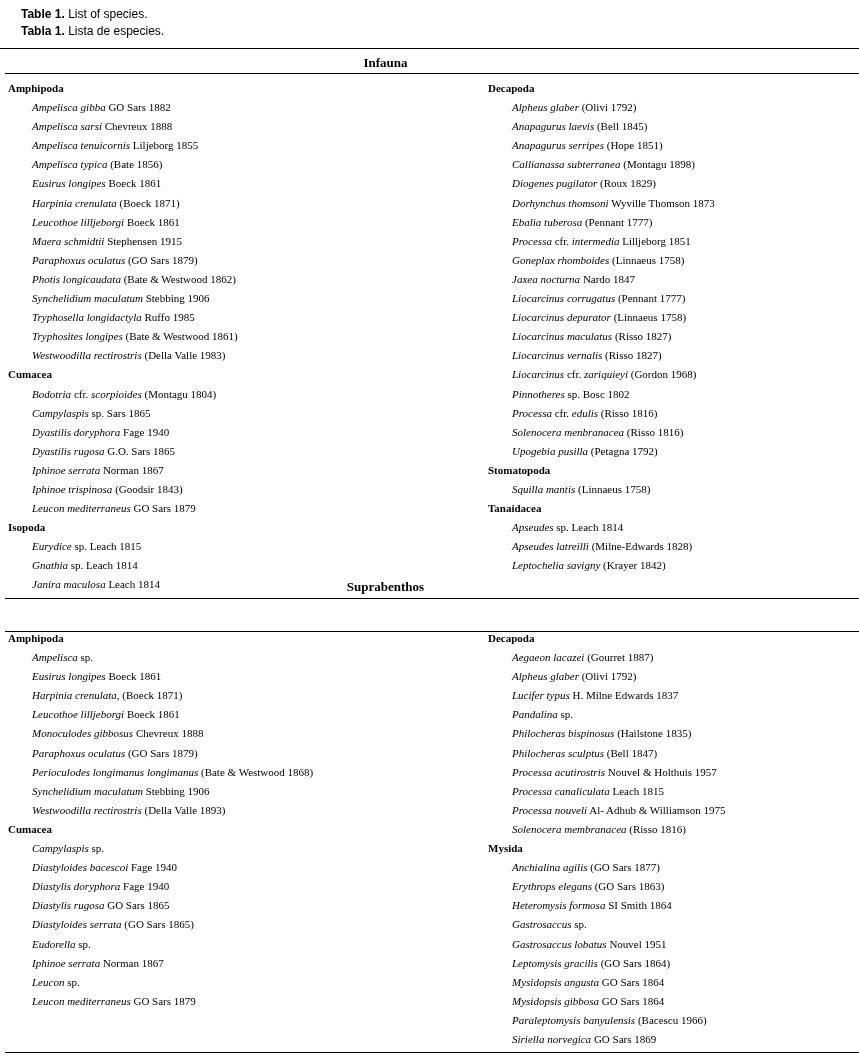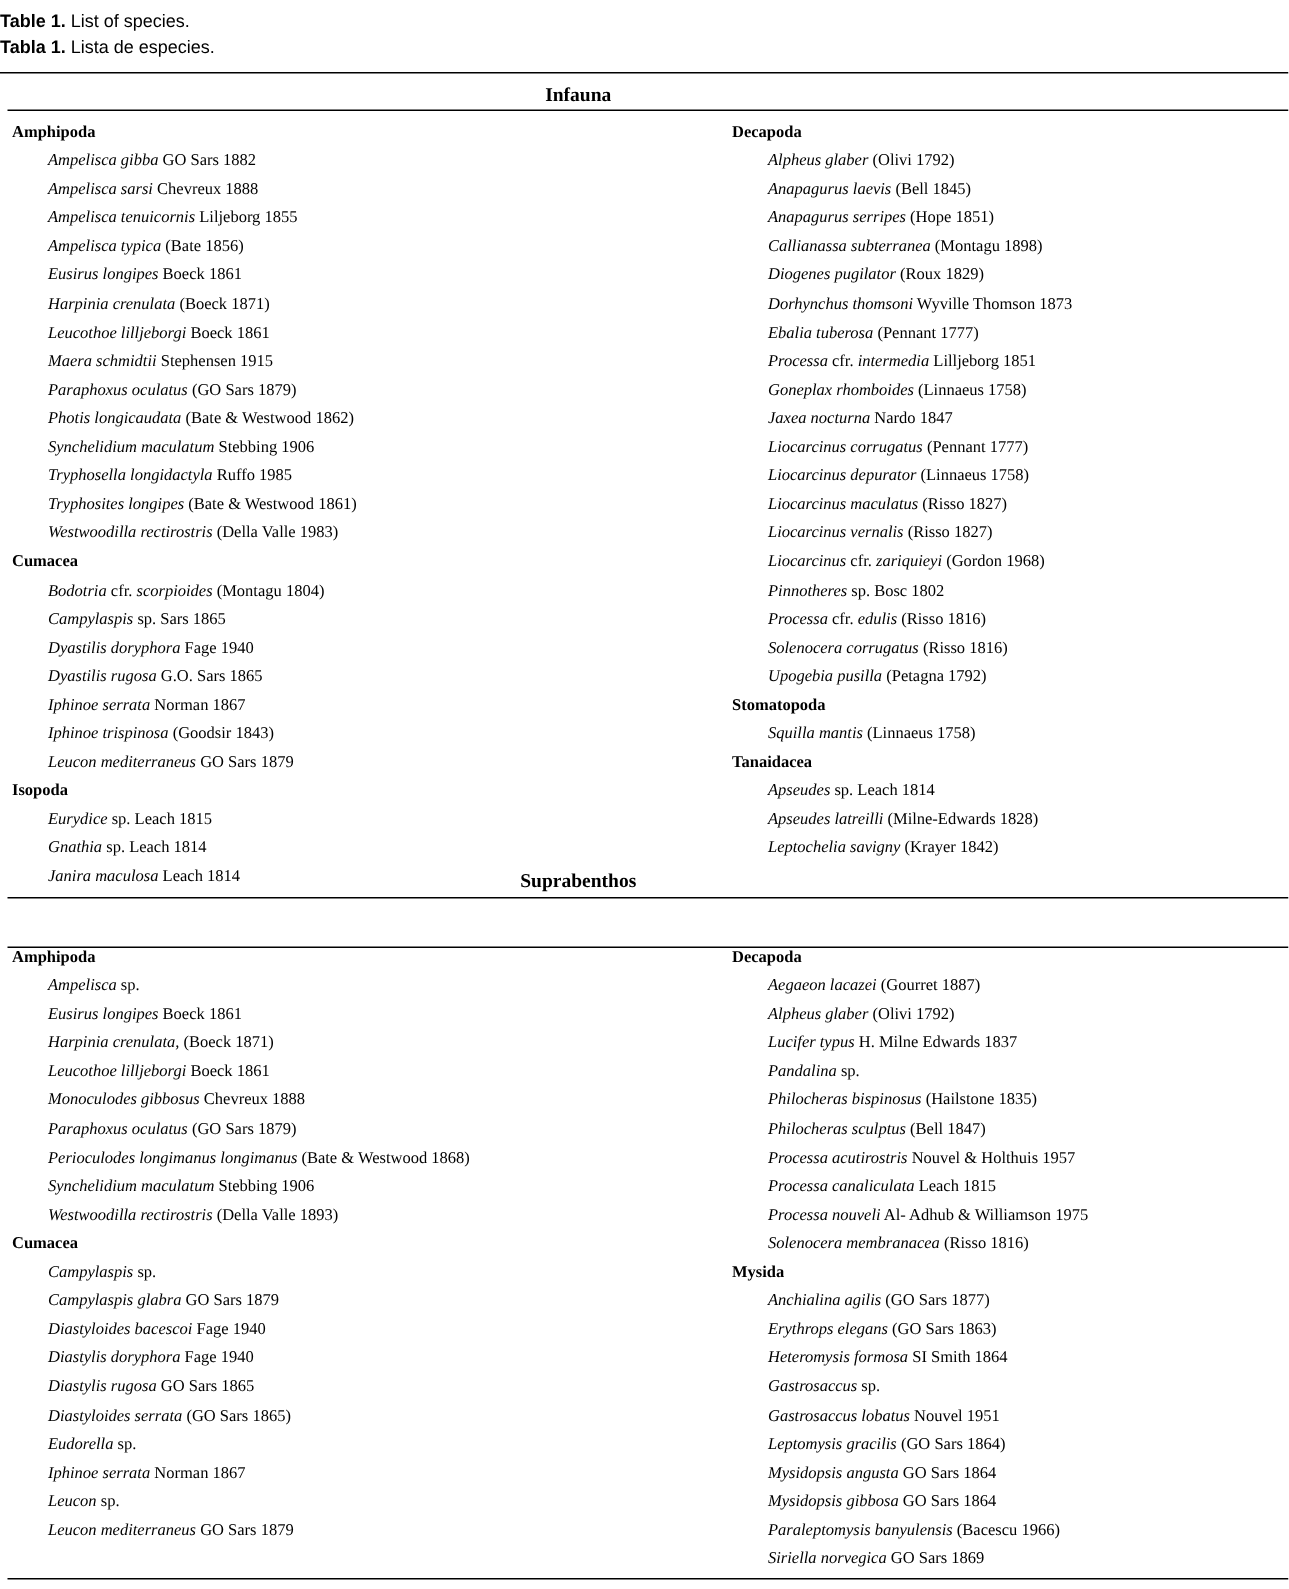--- a/index.html
+++ b/index.html
@@ -1,17 +1,17 @@
 <!DOCTYPE html>
 <html><head>
 <meta charset="utf-8">
 <style>
   html, body { margin: 0; padding: 0; background: #ffffff; }
   body { width: 859px; height: 1059px; position: relative; overflow: hidden; color: #000; }
-  .caption { position: absolute; left: 0; font-family: "Liberation Sans", sans-serif; font-size: 12px; line-height: 14px; }
+  .caption { position: absolute; left: 21px; font-family: "Liberation Sans", sans-serif; font-size: 12px; line-height: 14px; }
   .caption b { font-weight: bold; }
   .cap1 { top: 7px; }
   .cap2 { top: 24px; }
   .rule { position: absolute; height: 1px; background: #000; }
   .section-title { position: absolute; left: 0; width: 771px; text-align: center; font-family: "Liberation Serif", serif; font-weight: bold; font-size: 13px; line-height: 16px; }
   .col { position: absolute; font-family: "Liberation Serif", serif; font-size: 11px; line-height: 19.1px; white-space: nowrap; }
   .col-left { left: 8px; }
   .col-right { left: 488px; }
   .group-name { font-weight: bold; display: block; }
   .species { display: block; padding-left: 24px; }
@@ -71,21 +71,21 @@
     <span class="species"><i>Processa</i><span> cfr. </span><i>intermedia</i><span> Lilljeborg 1851</span></span>
     <span class="species"><i>Goneplax rhomboides</i><span> (Linnaeus 1758)</span></span>
     <span class="species"><i>Jaxea nocturna</i><span> Nardo 1847</span></span>
     <span class="species"><i>Liocarcinus corrugatus</i><span> (Pennant 1777)</span></span>
     <span class="species"><i>Liocarcinus depurator</i><span> (Linnaeus 1758)</span></span>
     <span class="species"><i>Liocarcinus maculatus</i><span> (Risso 1827)</span></span>
     <span class="species"><i>Liocarcinus vernalis</i><span> (Risso 1827)</span></span>
     <span class="species"><i>Liocarcinus</i><span> cfr. </span><i>zariquieyi</i><span> (Gordon 1968)</span></span>
     <span class="species"><i>Pinnotheres</i><span> sp. Bosc 1802</span></span>
     <span class="species"><i>Processa</i><span> cfr. </span><i>edulis</i><span> (Risso 1816)</span></span>
-    <span class="species"><i>Solenocera corrugatus</i><span> (Risso 1816)</span></span>
+    <span class="species"><i>Solenocera menbranacea</i><span> (Risso 1816)</span></span>
     <span class="species"><i>Upogebia pusilla</i><span> (Petagna 1792)</span></span>
     <span class="group-name">Stomatopoda</span>
     <span class="species"><i>Squilla mantis</i><span> (Linnaeus 1758)</span></span>
     <span class="group-name">Tanaidacea</span>
     <span class="species"><i>Apseudes</i><span> sp. Leach 1814</span></span>
     <span class="species"><i>Apseudes latreilli</i><span> (Milne-Edwards 1828)</span></span>
     <span class="species"><i>Leptochelia savigny</i><span> (Krayer 1842)</span></span>
   </div>
 
 <div class="rule" style="top:598px; left:5px; width:854px;"></div>
@@ -97,21 +97,20 @@
     <span class="species"><i>Eusirus longipes</i><span> Boeck 1861</span></span>
     <span class="species"><i>Harpinia crenulata,</i><span> (Boeck 1871)</span></span>
     <span class="species"><i>Leucothoe lilljeborgi</i><span> Boeck 1861</span></span>
     <span class="species"><i>Monoculodes gibbosus</i><span> Chevreux 1888</span></span>
     <span class="species"><i>Paraphoxus oculatus</i><span> (GO Sars 1879)</span></span>
     <span class="species"><i>Perioculodes longimanus longimanus</i><span> (Bate &amp; Westwood 1868)</span></span>
     <span class="species"><i>Synchelidium maculatum</i><span> Stebbing 1906</span></span>
     <span class="species"><i>Westwoodilla rectirostris</i><span> (Della Valle 1893)</span></span>
     <span class="group-name">Cumacea</span>
     <span class="species"><i>Campylaspis</i><span> sp.</span></span>
-    <span class="species"><i>Campylaspis glabra</i><span> GO Sars 1879</span></span>
     <span class="species"><i>Diastyloides bacescoi</i><span> Fage 1940</span></span>
     <span class="species"><i>Diastylis doryphora</i><span> Fage 1940</span></span>
     <span class="species"><i>Diastylis rugosa</i><span> GO Sars 1865</span></span>
     <span class="species"><i>Diastyloides serrata</i><span> (GO Sars 1865)</span></span>
     <span class="species"><i>Eudorella</i><span> sp.</span></span>
     <span class="species"><i>Iphinoe serrata</i><span> Norman 1867</span></span>
     <span class="species"><i>Leucon</i><span> sp.</span></span>
     <span class="species"><i>Leucon mediterraneus</i><span> GO Sars 1879</span></span>
   </div>
 <div class="col col-right" style="top:629px;">

